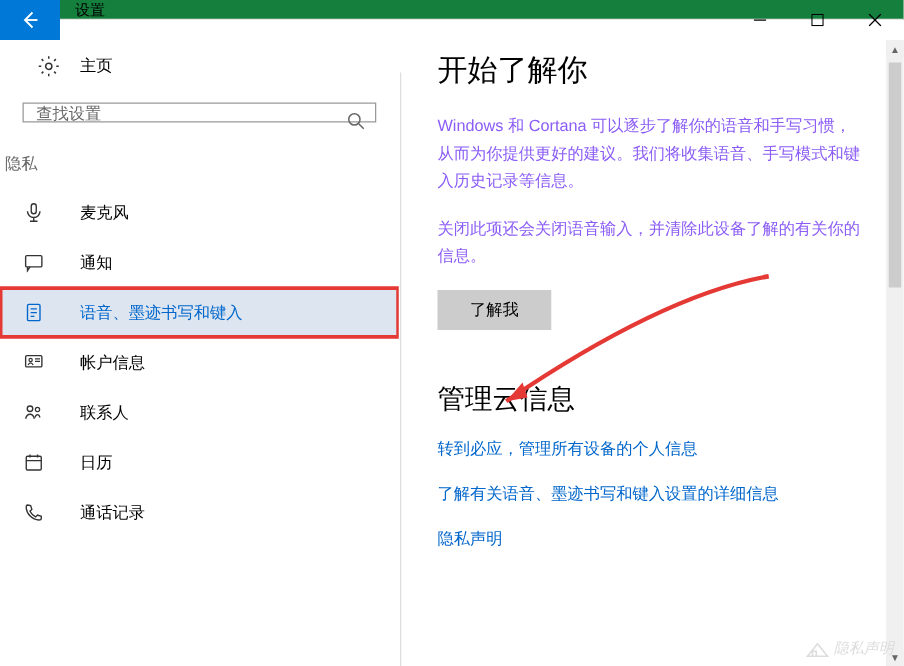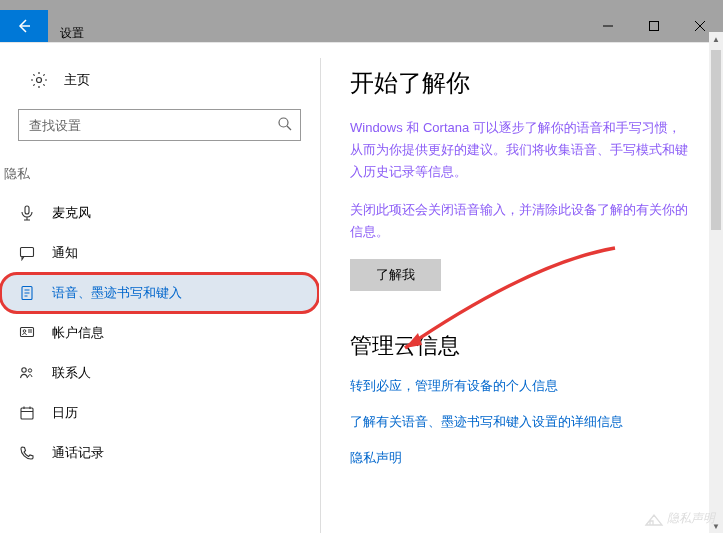--- a/index.html
+++ b/index.html
@@ -1,41 +1,41 @@
 <!DOCTYPE html>
 <html><head>
   <meta charset="utf-8">
   <style>
     * { margin: 0; padding: 0; box-sizing: border-box; }
     body { font-family: "Microsoft YaHei", "Segoe UI", sans-serif; font-size: 13px; color: #000; background: #fff; width: 723px; height: 533px; overflow: hidden; position: relative; }
     
-    .titlebar { height: 43px; background: #a3a3a3; display: flex; align-items: flex-end; border-bottom: 1px solid #e5e5e5; }
+    .titlebar { height: 16px; background: #15803d; display: flex; align-items: flex-start; border-bottom: 1px solid #e5e5e5; }
     .back-btn { width: 48px; height: 32px; background: #0078d7; display: flex; align-items: center; justify-content: center; color: #fff; }
     .title { padding-left: 12px; font-size: 12px; }
     .win-controls { margin-left: auto; display: flex; }
     .win-btn { width: 46px; height: 32px; display: flex; align-items: center; justify-content: center; color: #000; }
     
     .main { display: flex; height: calc(100% - 32px); }
     
     .sidebar { width: 320px; padding: 20px 0 0 0; border-right: 1px solid #fff; overflow-y: auto; position: relative; }
     .home-item { display: flex; align-items: center; padding: 8px 30px; margin-bottom: 12px; }
     .home-item .ico { width: 18px; height: 18px; margin-right: 16px; display: flex; align-items: center; justify-content: center; }
     
     .search-wrap { margin: 0 18px 18px 18px; position: relative; }
-    .search-input { width: 100%; height: 32px; border: 1px solid #999; padding: 0 34px 0 10px; font-size: 13px; outline: none; }
+    .search-input { width: 100%; height: 16px; border: 1px solid #999; padding: 0 34px 0 10px; font-size: 13px; outline: none; }
     .search-input::placeholder { color: #666; }
     .search-icon { position: absolute; right: 8px; top: 7px; color: #666; }
     
     .group-header { padding: 6px 18px 10px 4px; color: #666; font-size: 13px; }
     
-    .nav-item { display: flex; align-items: flex-start; padding: 11px 18px; color: #000; cursor: default; }
+    .nav-item { display: flex; align-items: flex-start; padding: 11px 18px; color: #000; cursor: default; gap: 12px; }
     .nav-item .ico { width: 18px; height: 18px; margin-right: 16px; display: flex; align-items: center; justify-content: center; color: #333; }
     .nav-item.selected { background: #dde6f0; color: #0066cc; }
     .nav-item.selected .ico { color: #0066cc; }
-    .nav-item.highlighted { outline: 3px solid #e53935; outline-offset: -2px; border-radius: 17px; }
+    .nav-item.highlighted { outline: 3px solid #e53935; outline-offset: -2px; }
     
     .content { flex: 1; padding: 24px 30px 0 30px; overflow-y: auto; position: relative; }
     .heading { font-size: 24px; font-weight: 400; margin-bottom: 18px; }
     .para { font-size: 13px; line-height: 1.7; margin-bottom: 16px; color: #8b5cf6; }
     .btn { display: inline-block; padding: 7px 26px; background: #ccc; border: none; font-size: 13px; cursor: pointer; margin-bottom: 30px; }
     .heading2 { font-size: 22px; font-weight: 400; margin-bottom: 16px; margin-top: 10px; }
     .link { color: #0066cc; display: block; margin-bottom: 18px; font-size: 13px; cursor: pointer; }
     
     .vsep { position: absolute; left: 320px; top: 58px; bottom: 0; width: 1px; background: #ddd; }
     

